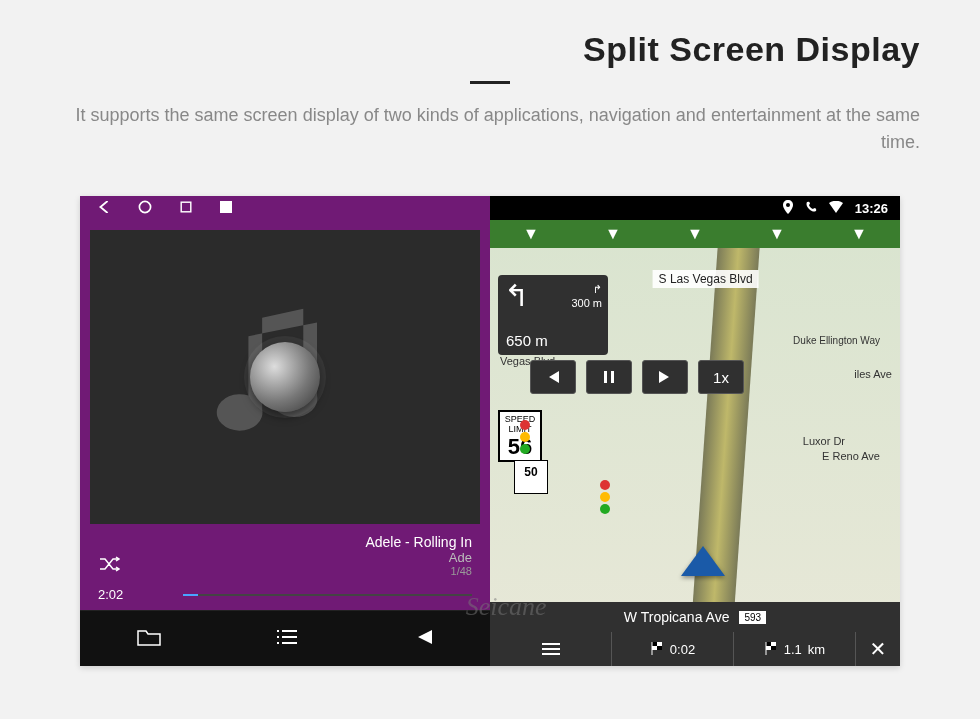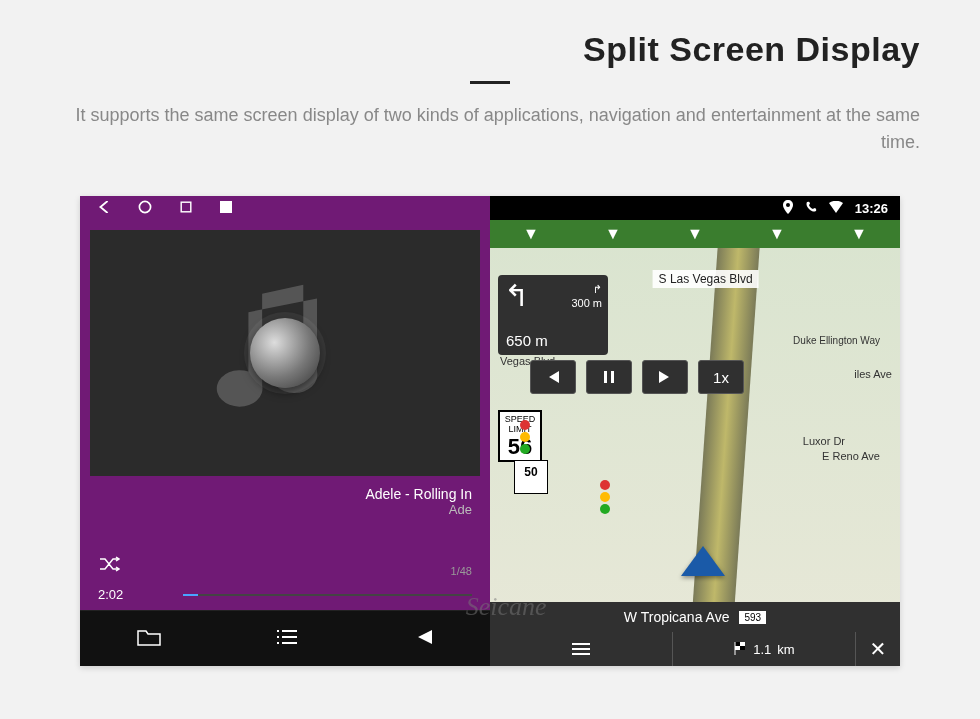--- a/index.html
+++ b/index.html
@@ -82,21 +82,21 @@
 .info {
   padding: 0 18px 6px;
   font-size: 14px;
   display: flex;
   align-items: flex-end;
 }
 .shuffle { font-size: 18px; margin-right: auto; }
 .songmeta { text-align: right; }
 .songtitle { font-size: 14px; }
 .artist { font-size: 13px; color: #bbb; }
-.idx { font-size: 11px; color: #999; margin-top: 48px; }
+.idx { font-size: 11px; color: #999; }
 .progress {
   display: flex;
   align-items: center;
   padding: 4px 18px 8px;
   font-size: 13px;
   gap: 48px;
 }
 .bar {
   flex: 1;
   height: 2px;
@@ -488,20 +488,31 @@
         </div>
         <div class="cell">
           <span>
             <svg width="14" height="14" viewBox="0 0 14 14">
                 <rect x="2" y="1" width="10" height="8" fill="#fff"></rect>
                 <rect x="2" y="1" width="5" height="4" fill="#000"></rect>
                 <rect x="7" y="5" width="5" height="4" fill="#000"></rect>
                 <line x1="2" y1="1" x2="2" y2="14" stroke="#fff"></line>
               </svg>
           </span>
+          <span>0:02</span>
+        </div>
+        <div class="cell">
+          <span>
+            <svg width="14" height="14" viewBox="0 0 14 14">
+                <rect x="2" y="1" width="10" height="8" fill="#fff"></rect>
+                <rect x="2" y="1" width="5" height="4" fill="#000"></rect>
+                <rect x="7" y="5" width="5" height="4" fill="#000"></rect>
+                <line x1="2" y1="1" x2="2" y2="14" stroke="#fff"></line>
+              </svg>
+          </span>
           <span>1.1</span>
           <span>km</span>
         </div>
         <div class="cell">✕</div>
       </div>
     </div>
   </div>
 
   <div class="watermark">Seicane</div>
 </div>

